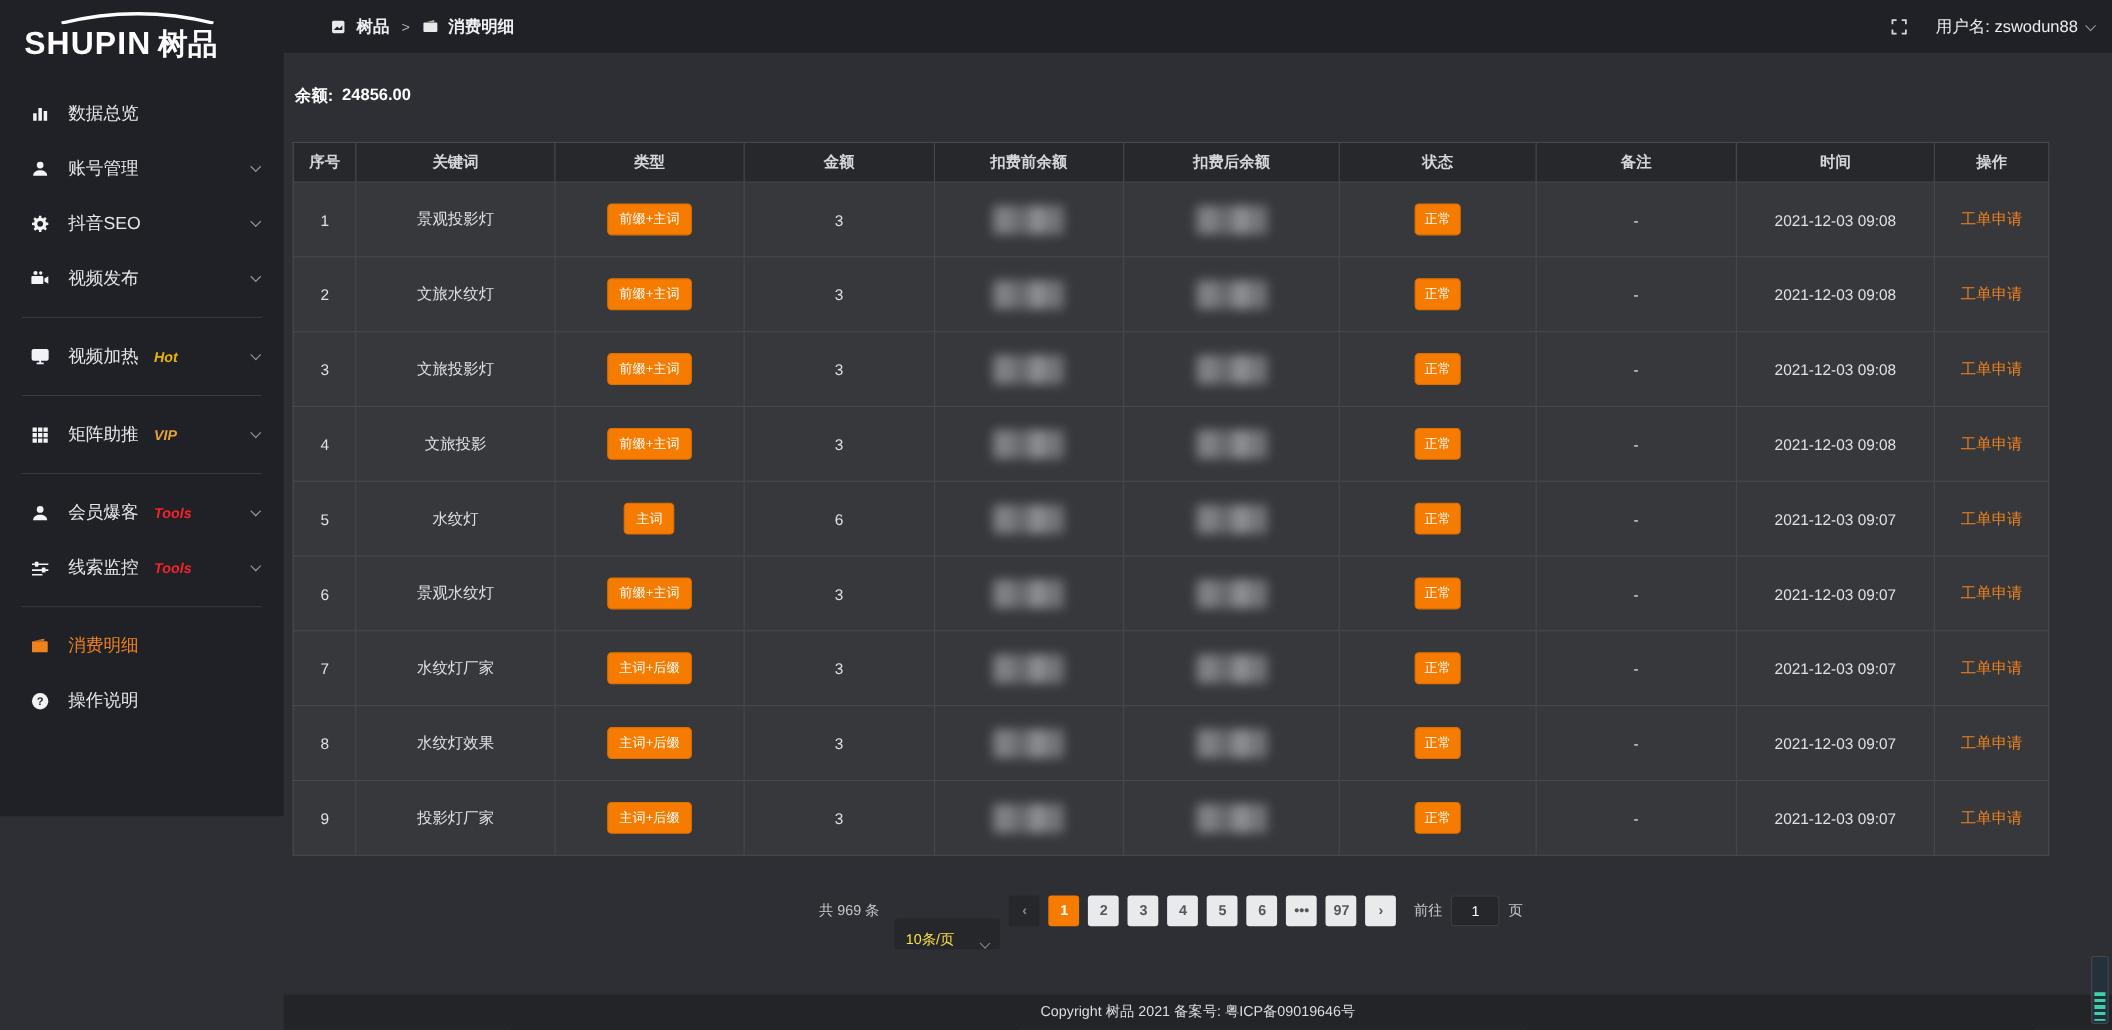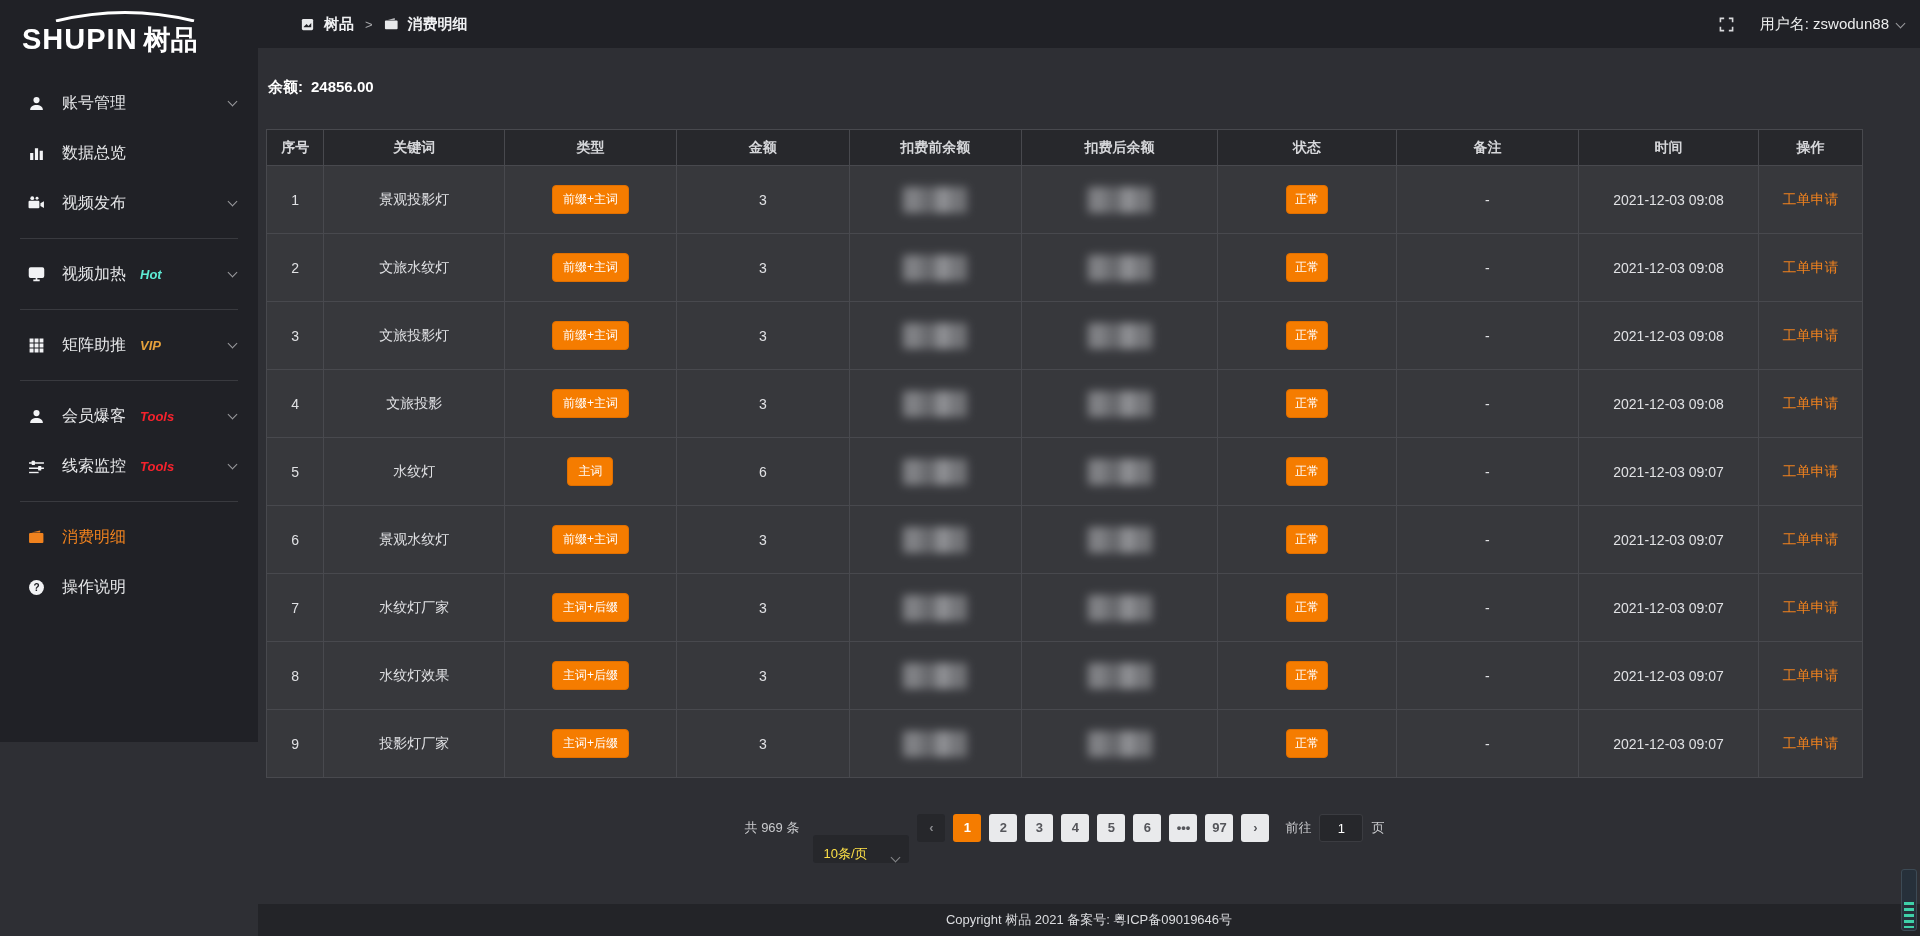--- a/index.html
+++ b/index.html
@@ -108,34 +108,43 @@
       </svg>
       <div class="row">
         <span class="en">SHUPIN</span>
         <span class="cn">树品</span>
       </div>
     </div>
     <nav class="menu" id="menu">
         <div class="s-item">
           <span class="ic">
             <svg viewBox="0 0 16 16" fill="currentColor">
+              <path d="M2 7.5h3V14H2zM6.5 3h3v11h-3zM11 5.5h3V14h-3z"></path>
+            </svg>
+          </span>
+          <span>数据总览</span>
+        </div>
+        <div class="s-item">
+          <span class="ic">
+            <svg viewBox="0 0 16 16" fill="currentColor">
               <circle cx="8" cy="4.8" r="2.9"></circle>
               <path d="M2 14c0-3.1 2.7-4.7 6-4.7s6 1.6 6 4.7z"></path>
             </svg>
           </span>
           <span>账号管理</span>
           <span class="chev"></span>
         </div>
         <div class="s-item">
           <span class="ic">
             <svg viewBox="0 0 16 16" fill="currentColor">
-              <path d="M2 7.5h3V14H2zM6.5 3h3v11h-3zM11 5.5h3V14h-3z"></path>
-            </svg>
-          </span>
-          <span>数据总览</span>
+              <path d="M15 9V7l-2-.3a5 5 0 0 0-.6-1.5l1.2-1.6-1.4-1.4-1.6 1.2c-.5-.3-1-.5-1.5-.6L9 1H7l-.3 2c-.5.1-1 .3-1.5.6L3.6 2.4 2.2 3.8l1.2 1.6c-.3.5-.5 1-.6 1.5L1 7v2l2 .3c.1.5.3 1 .6 1.5l-1.2 1.6 1.4 1.4 1.6-1.2c.5.3 1 .5 1.5.6L7 15h2l.3-2c.5-.1 1-.3 1.5-.6l1.6 1.2 1.4-1.4-1.2-1.6c.3-.5.5-1 .6-1.5zM8 10.5A2.5 2.5 0 1 1 8 5.5a2.5 2.5 0 0 1 0 5z"></path>
+            </svg>
+          </span>
+          <span>抖音SEO</span>
+          <span class="chev"></span>
         </div>
         <div class="s-item">
           <span class="ic">
             <svg viewBox="0 0 16 16" fill="currentColor">
               <circle cx="4" cy="3" r="1.8"></circle>
               <circle cx="8.5" cy="3" r="1.4"></circle>
               <path d="M1.5 5.5h8.2a1 1 0 0 1 1 1v5a1 1 0 0 1-1 1H1.5a1 1 0 0 1-1-1v-5a1 1 0 0 1 1-1zm10.2 2.2 3.3-1.9v6.4l-3.3-1.9z"></path>
             </svg>
           </span>
           <span>视频发布</span>
@@ -143,21 +152,21 @@
         </div>
         <div class="divider"></div>
         <div class="s-item">
           <span class="ic">
             <svg viewBox="0 0 16 16" fill="none" stroke="currentColor" stroke-width="1.6">
               <rect x="1.5" y="2" width="13" height="8.5" rx="1" fill="currentColor"></rect>
               <path d="M8 10.5v3M5 13.5h6"></path>
             </svg>
           </span>
           <span>视频加热</span>
-          <span class="s-tag" style="color: #5eead4;">Hot</span>
+          <span class="s-tag" style="color: #eab308;">Hot</span>
           <span class="chev"></span>
         </div>
         <div class="divider"></div>
         <div class="s-item">
           <span class="ic">
             <svg viewBox="0 0 16 16" fill="currentColor">
               <path d="M1.5 1.5h3.7v3.7H1.5zM6.2 1.5h3.7v3.7H6.2zM10.9 1.5h3.6v3.7h-3.6zM1.5 6.2h3.7v3.7H1.5zM6.2 6.2h3.7v3.7H6.2zM10.9 6.2h3.6v3.7h-3.6zM1.5 10.9h3.7v3.6H1.5zM6.2 10.9h3.7v3.6H6.2zM10.9 10.9h3.6v3.6h-3.6z"></path>
             </svg>
           </span>
           <span>矩阵助推</span>

